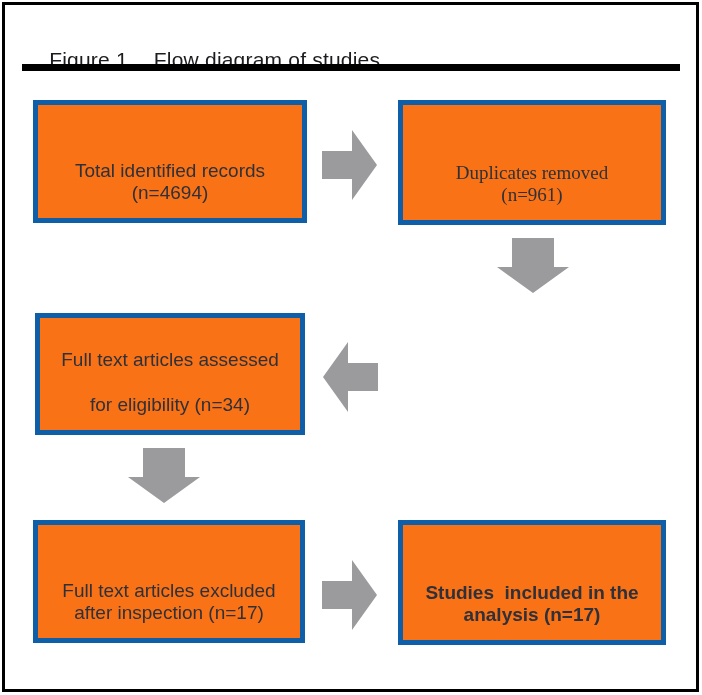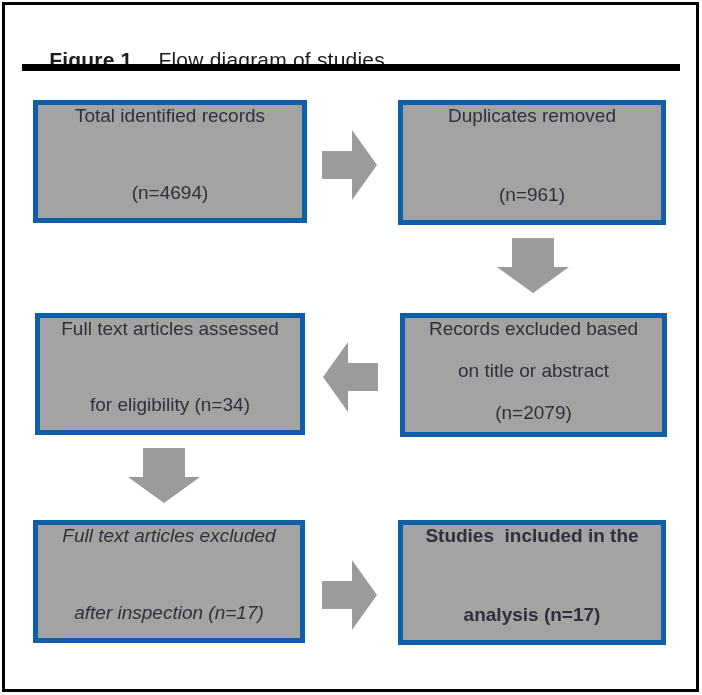--- a/index.html
+++ b/index.html
@@ -28,48 +28,48 @@
     pointer-events: none;
   }
   .fig-title {
     position: absolute;
     left: 25px; top: 24px;
     font-size: 21px;
     color: var(--title-text);
     letter-spacing: 0.2px;
     white-space: pre;
   }
-  .fig-label { font-weight: bold; }
+  .fig-label { font-weight: normal; }
   .fig-caption { margin-left: 20px; }
   .title-rule {
     position: absolute;
     left: 22px; top: 64px;
     width: 658px; height: 7px;
     background: var(--rule-black);
   }
   .box {
     position: absolute;
     border: 5px solid var(--box-border);
-    background: #a3a3a3;
+    background: #f97316;
     display: flex;
     flex-direction: column;
-    justify-content: space-between;
+    justify-content: flex-end;
     align-items: center;
     text-align: center;
     color: var(--box-text);
     font-size: 19px;
     line-height: 22px;
     padding-bottom: 14px;
   }
   .box .line { white-space: pre-wrap; }
   .b1 { left: 33px;  top: 100px; width: 274px; height: 123px; }
-  .b2 { left: 398px; top: 100px; width: 268px; height: 125px; }
+  .b2 { left: 398px; top: 100px; width: 268px; height: 125px; font-family: Liberation Serif, serif; }
   .b3 { left: 35px;  top: 313px; width: 270px; height: 122px; gap: 23px; }
   .b4 { left: 400px; top: 313px; width: 267px; height: 124px; padding-bottom: 8px; }
-  .b5 { left: 33px;  top: 520px; width: 272px; height: 123px; font-style: italic; }
+  .b5 { left: 33px;  top: 520px; width: 272px; height: 123px; }
   .b6 { left: 398px; top: 520px; width: 268px; height: 125px; font-weight: bold; }
   .arrow { position: absolute; color: var(--arrow-gray); }
   .a1 { left: 322px; top: 129px; }
   .a2 { left: 496px; top: 238px; }
   .a3 { left: 322px; top: 341px; }
   .a4 { left: 127px; top: 448px; }
   .a5 { left: 322px; top: 559px; }
 </style>
 </head>
 <body>
@@ -102,25 +102,20 @@
 
   <div class="box b3">
     <div class="line">Full text articles assessed</div>
     <div class="line">for eligibility (n=34)</div>
   </div>
 
   <svg class="arrow a3" width="56" height="72" viewBox="0 0 56 72">
     <polygon points="56,22 26,22 26,1 1,36 26,71 26,50 56,50" fill="currentColor"></polygon>
   </svg>
 
-  <div class="box b4">
-    <div class="line">Records excluded based</div>
-    <div class="line">on title or abstract</div>
-    <div class="line">(n=2079)</div>
-  </div>
 
   <svg class="arrow a4" width="74" height="56" viewBox="0 0 74 56">
     <polygon points="16,0 58,0 58,29 73,29 37,55 1,29 16,29" fill="currentColor"></polygon>
   </svg>
 
   <div class="box b5">
     <div class="line">Full text articles excluded</div>
     <div class="line">after inspection (n=17)</div>
   </div>
 

